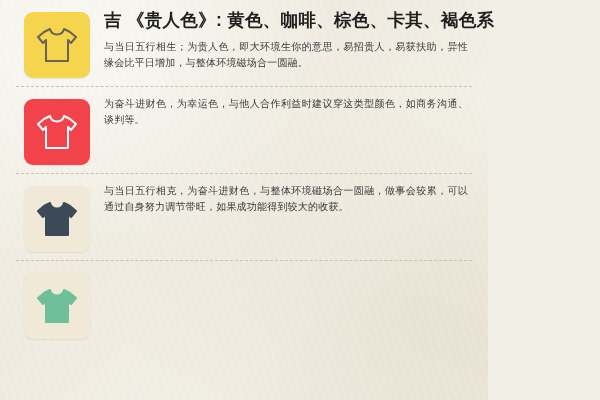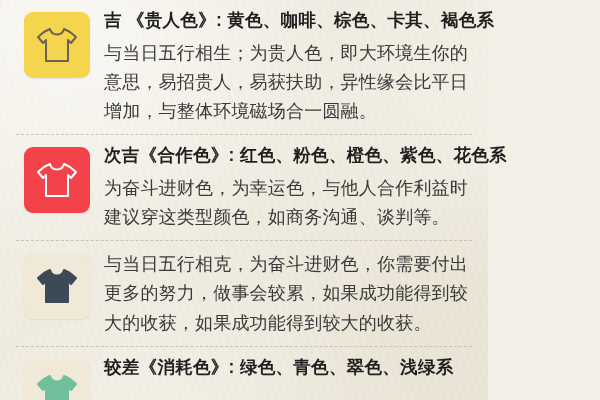--- a/index.html
+++ b/index.html
@@ -65,21 +65,21 @@
   .heading {
     font-size: 17.5px;
     font-weight: bold;
     line-height: 1.3;
     letter-spacing: 0.3px;
     margin: 0 0 7px 0;
     color: #1f1f1f;
     white-space: nowrap;
   }
   .desc {
-    font-size: 18px;
+    font-size: 10px;
     line-height: 1.62;
     color: #3a3a3a;
     margin: 0;
     text-align: justify;
     letter-spacing: 0.2px;
   }
   .divider {
     position: relative;
     height: 0;
     border-top: 1px dashed #c9c3b2;
@@ -106,43 +106,39 @@
 
   <div class="divider"></div>
 
   <div class="row">
     <div class="swatch" style="background:#f2424a;">
       <svg class="shirt" width="42" height="38" viewBox="0 0 42 38">
         <path d="M14 3 L8 6 L2 11 L7 17 L10 14 L10 35 L32 35 L32 14 L35 17 L40 11 L34 6 L28 3 C27 7 24 8.5 21 8.5 C18 8.5 15 7 14 3 Z" fill="none" stroke="#ffffff" stroke-width="2" stroke-linejoin="round" stroke-linecap="round"></path>
       </svg>
     </div>
     <div class="content">
-      <div class="heading">次吉《合作色》: 红色、粉色、橙色、紫色、花色系</div>
       <div class="desc">为奋斗进财色，为幸运色，与他人合作利益时建议穿这类型颜色，如商务沟通、谈判等。</div>
     </div>
   </div>
 
   <div class="divider"></div>
 
   <div class="row">
     <div class="swatch" style="background:#f0e9d8;">
       <svg class="shirt" width="42" height="38" viewBox="0 0 42 38">
         <path d="M14 3 L8 6 L2 11 L7 17 L10 14 L10 35 L32 35 L32 14 L35 17 L40 11 L34 6 L28 3 C27 7 24 8.5 21 8.5 C18 8.5 15 7 14 3 Z" fill="#3c4a58" stroke="#3c4a58" stroke-width="2" stroke-linejoin="round" stroke-linecap="round"></path>
       </svg>
     </div>
     <div class="content">
-      <div class="desc">与当日五行相克，为奋斗进财色，你需要付出更多的努力，做事会较累，如果成功能得到较大的收获，如果成功能得到较大的收获。</div>
+      <div class="desc">与当日五行相克，为奋斗进财色，与整体环境磁场合一圆融，做事会较累，可以通过自身努力调节带旺，如果成功能得到较大的收获。</div>
     </div>
   </div>
 
   <div class="divider"></div>
 
   <div class="row partial">
     <div class="swatch" style="background:#f0e9d8;">
       <svg class="shirt" width="42" height="38" viewBox="0 0 42 38">
         <path d="M14 3 L8 6 L2 11 L7 17 L10 14 L10 35 L32 35 L32 14 L35 17 L40 11 L34 6 L28 3 C27 7 24 8.5 21 8.5 C18 8.5 15 7 14 3 Z" fill="#6fbf9a" stroke="#6fbf9a" stroke-width="2" stroke-linejoin="round" stroke-linecap="round"></path>
       </svg>
     </div>
-    <div class="content">
-      <div class="heading">较差《消耗色》: 绿色、青色、翠色、浅绿系</div>
-    </div>
   </div>
 </div>
 
 </body></html>

